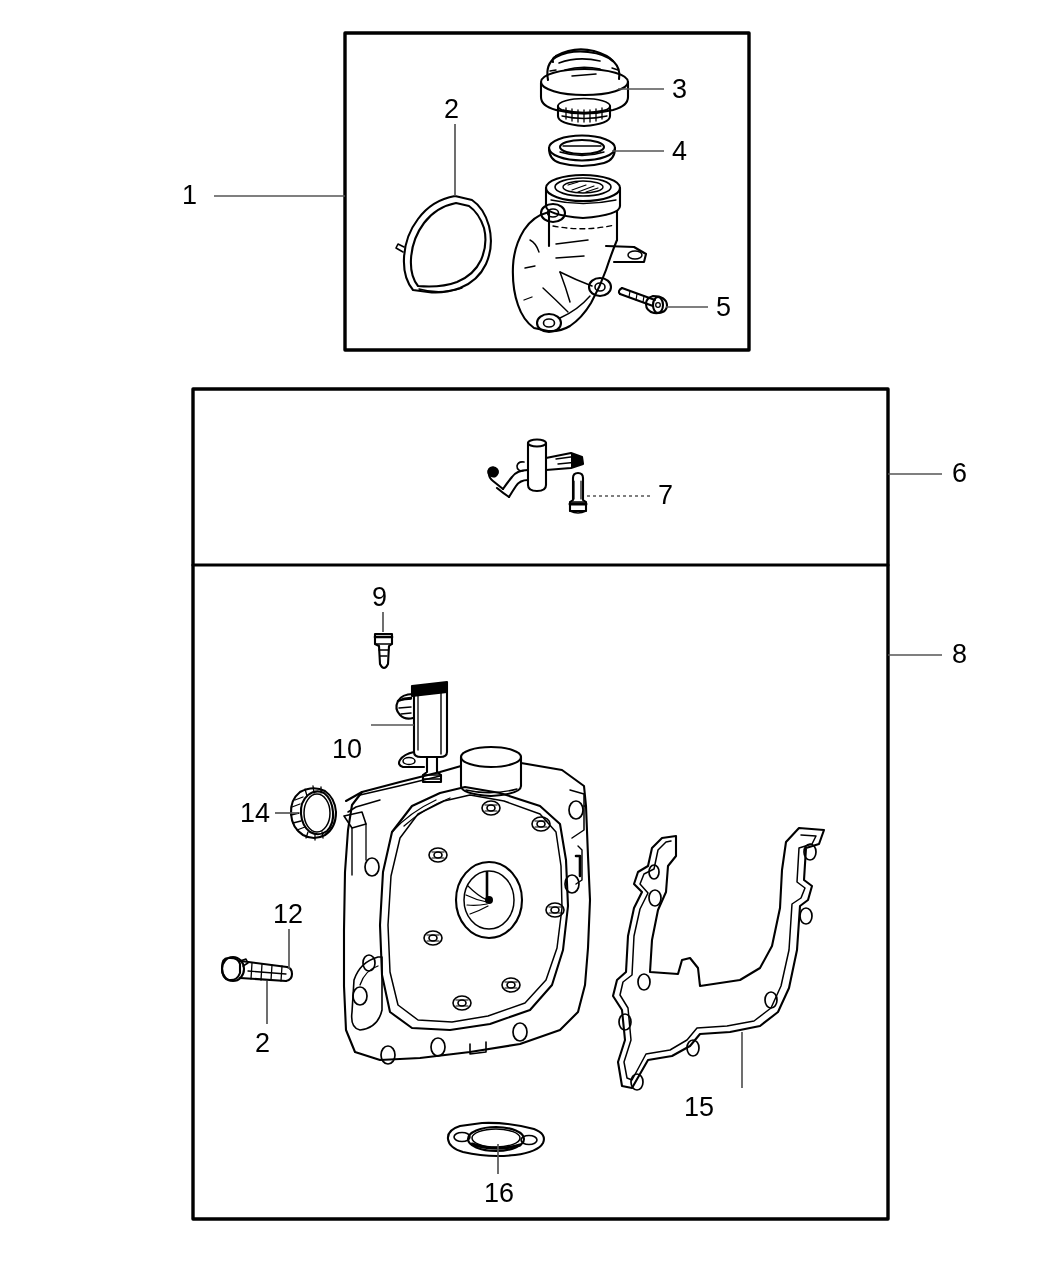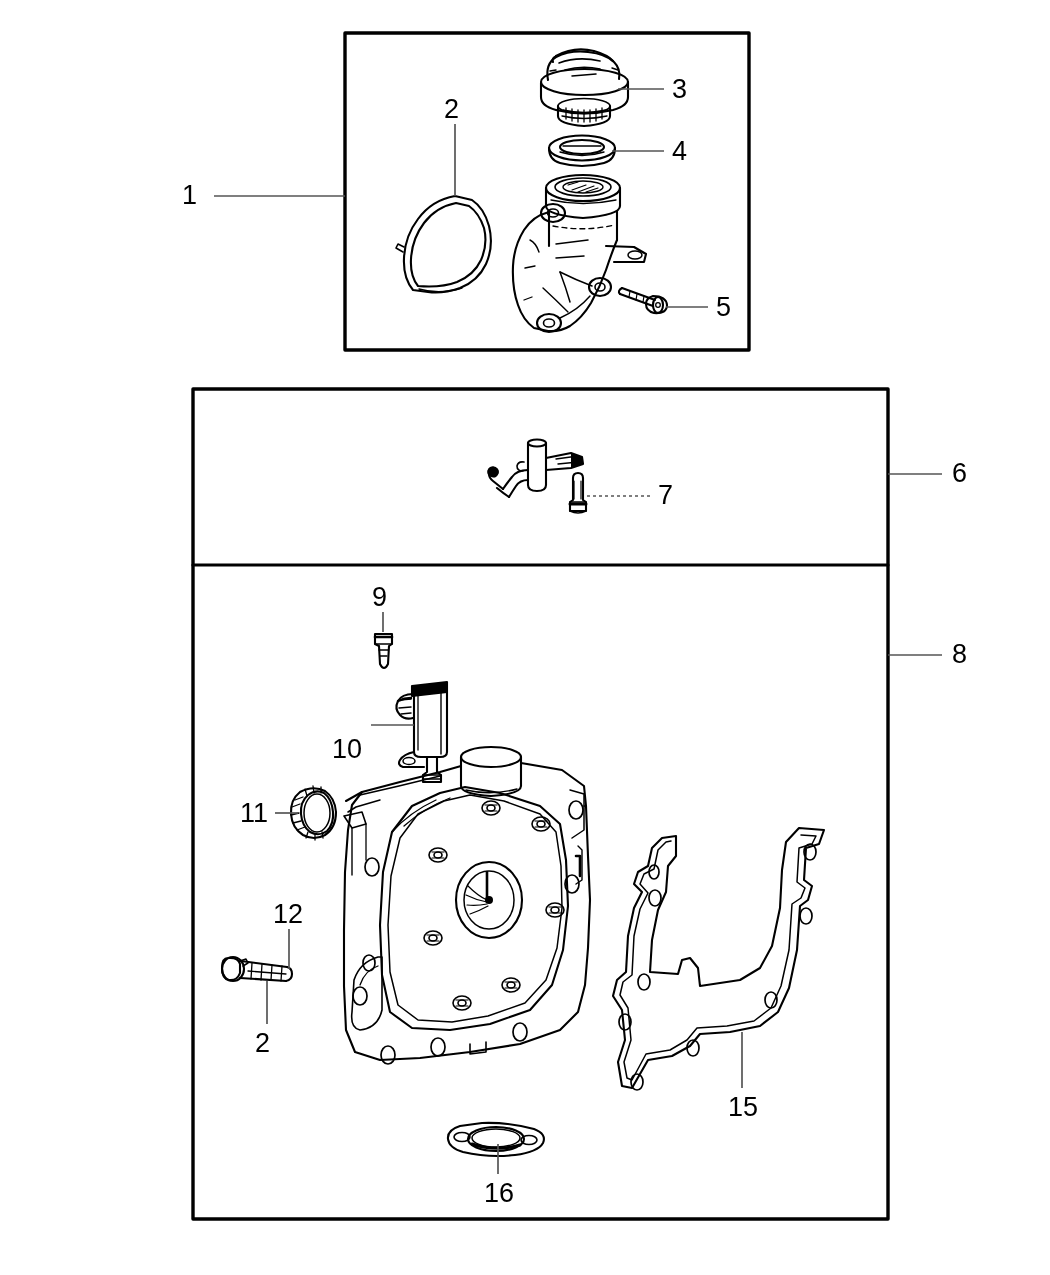--- a/index.html
+++ b/index.html
@@ -443,19 +443,19 @@
   <div class="callout" style="left:182px;top:182px">1</div>
   <div class="callout" style="left:444px;top:96px">2</div>
   <div class="callout" style="left:672px;top:76px">3</div>
   <div class="callout" style="left:672px;top:138px">4</div>
   <div class="callout" style="left:716px;top:294px">5</div>
   <div class="callout" style="left:952px;top:460px">6</div>
   <div class="callout" style="left:658px;top:482px">7</div>
   <div class="callout" style="left:952px;top:641px">8</div>
   <div class="callout" style="left:372px;top:584px">9</div>
   <div class="callout" style="left:332px;top:736px">10</div>
-  <div class="callout" style="left:240px;top:800px">11</div>
+  <div class="callout" style="left:240px;top:800px">14</div>
   <div class="callout" style="left:273px;top:901px">12</div>
   <div class="callout" style="left:255px;top:1030px">2</div>
   <div class="callout" style="left:484px;top:1180px">16</div>
-  <div class="callout" style="left:728px;top:1094px">15</div>
+  <div class="callout" style="left:684px;top:1094px">15</div>
 
 </div>
 
 </body></html>

